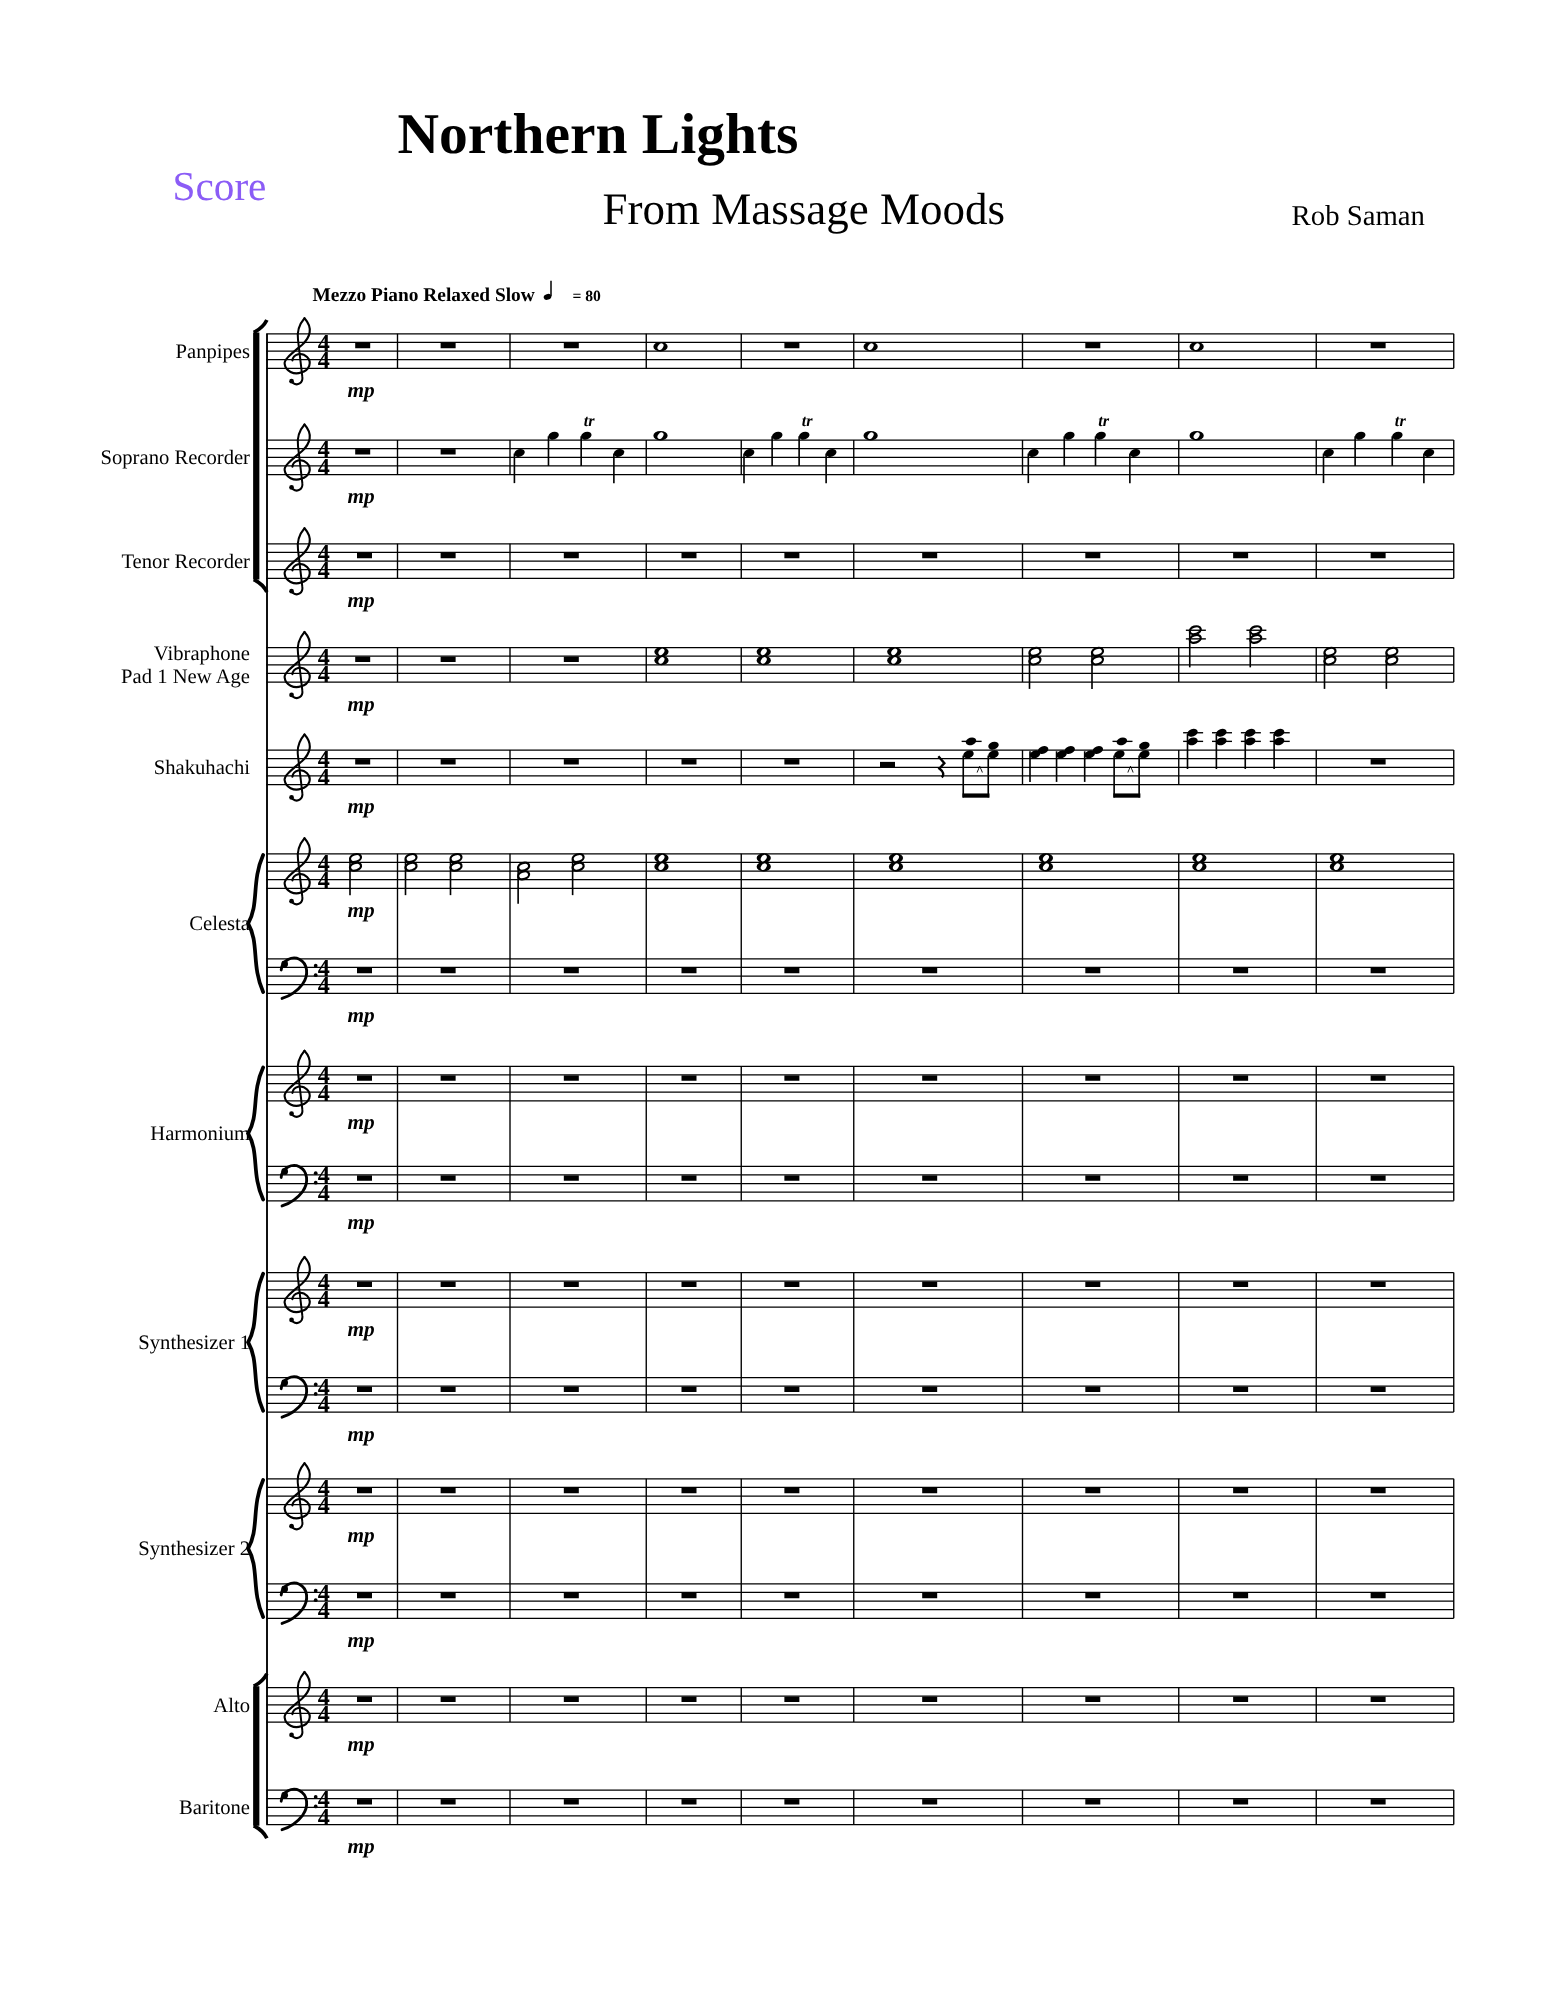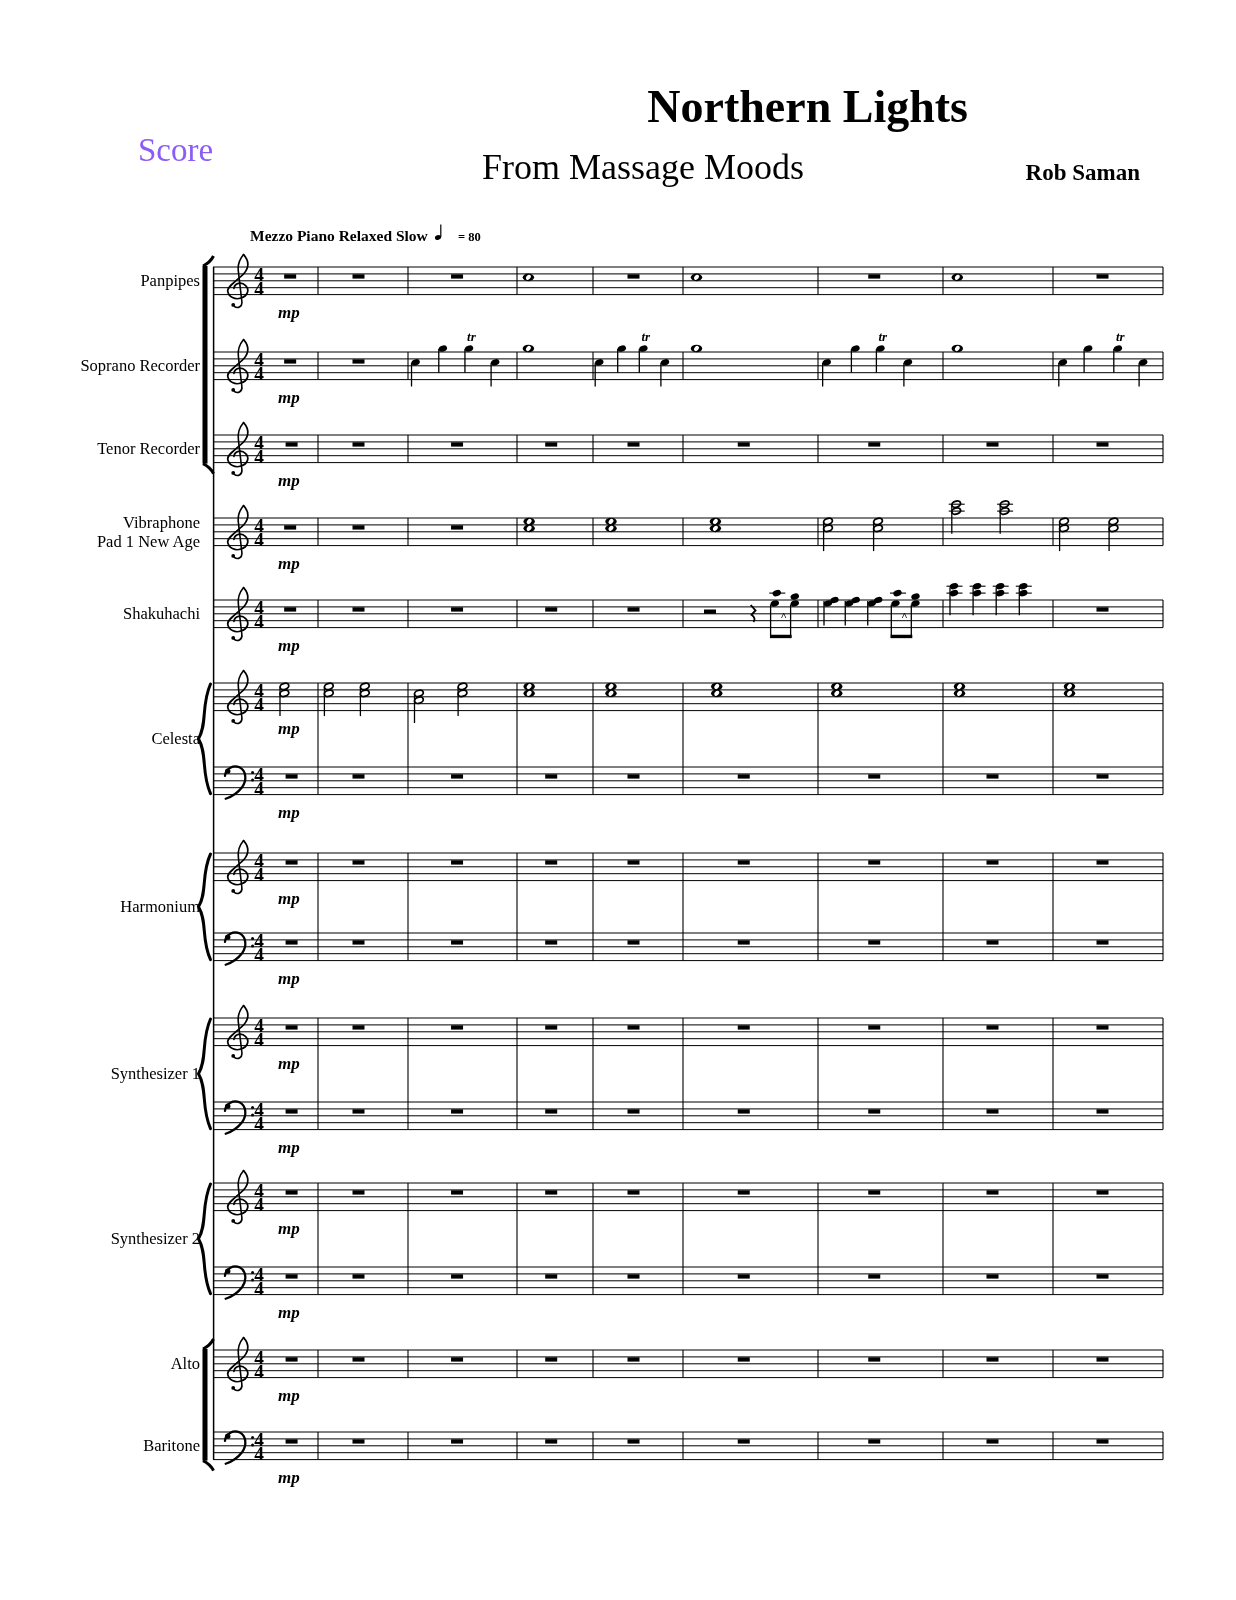--- a/index.html
+++ b/index.html
@@ -5,23 +5,23 @@
   html,body{margin:0;padding:0;background:#e8e8e8;}
   #page{
     position:relative;
     width:1236px;height:1600px;
     background:#ffffff;
     font-family:"Liberation Serif", serif;
     overflow:hidden;
   }
   .abs{position:absolute;white-space:nowrap;}
   #score-label{left:138px;top:132px;font-size:33px;color:#8b5cf6;}
-  #page-title{left:318px;top:80px;width:650px;text-align:right;font-size:46px;font-weight:bold;color:#000;}
+  #page-title{left:318px;top:80px;width:650px;text-align:left;font-size:46px;font-weight:bold;color:#000;}
   #page-subtitle{left:318px;top:146px;width:650px;text-align:center;font-size:36px;color:#000;}
-  #composer{right:96px;top:160px;font-size:23px;font-weight:bold;color:#000;margin-left:20px;}
+  #composer{right:96px;top:160px;font-size:23px;font-weight:normal;color:#000;margin-left:20px;}
   #score-svg{position:absolute;left:0;top:0;}
 </style>
 </head>
 <body>
 
 <div id="page">
   <div class="abs" id="score-label">Score</div>
   <div class="abs" id="page-title">Northern Lights</div>
   <div class="abs" id="page-subtitle">From Massage Moods</div>
   <div class="abs" id="composer">Rob Saman</div>

